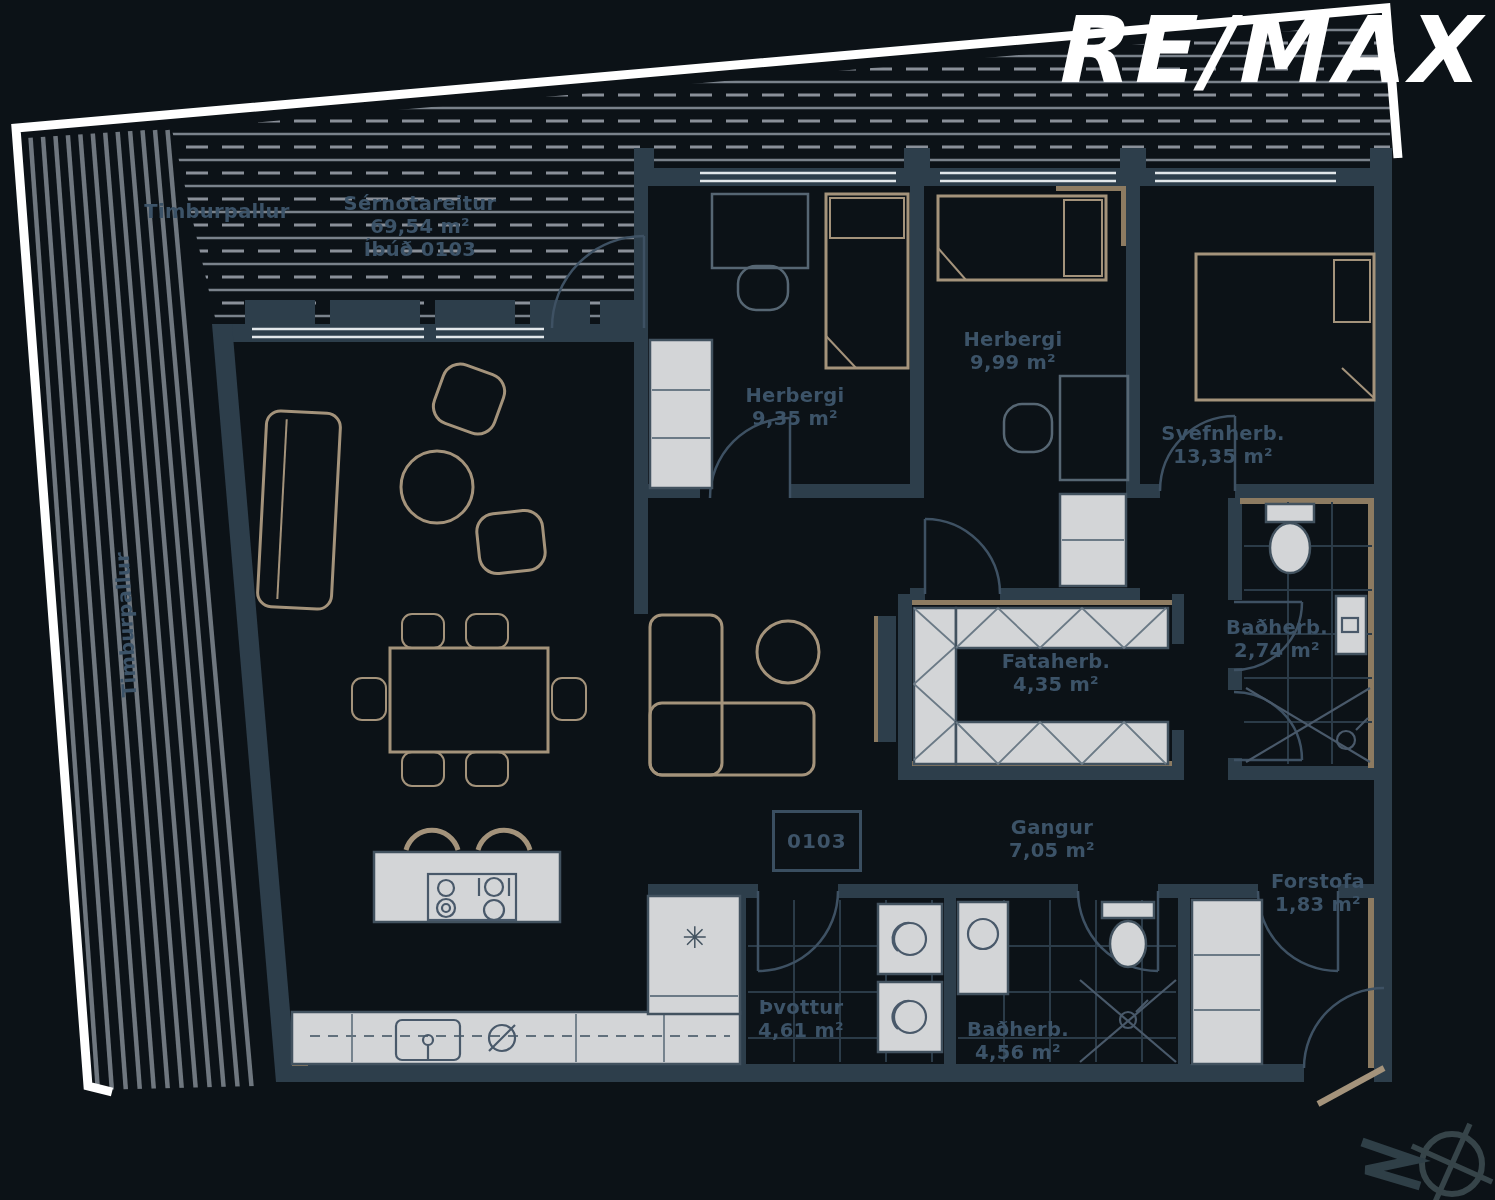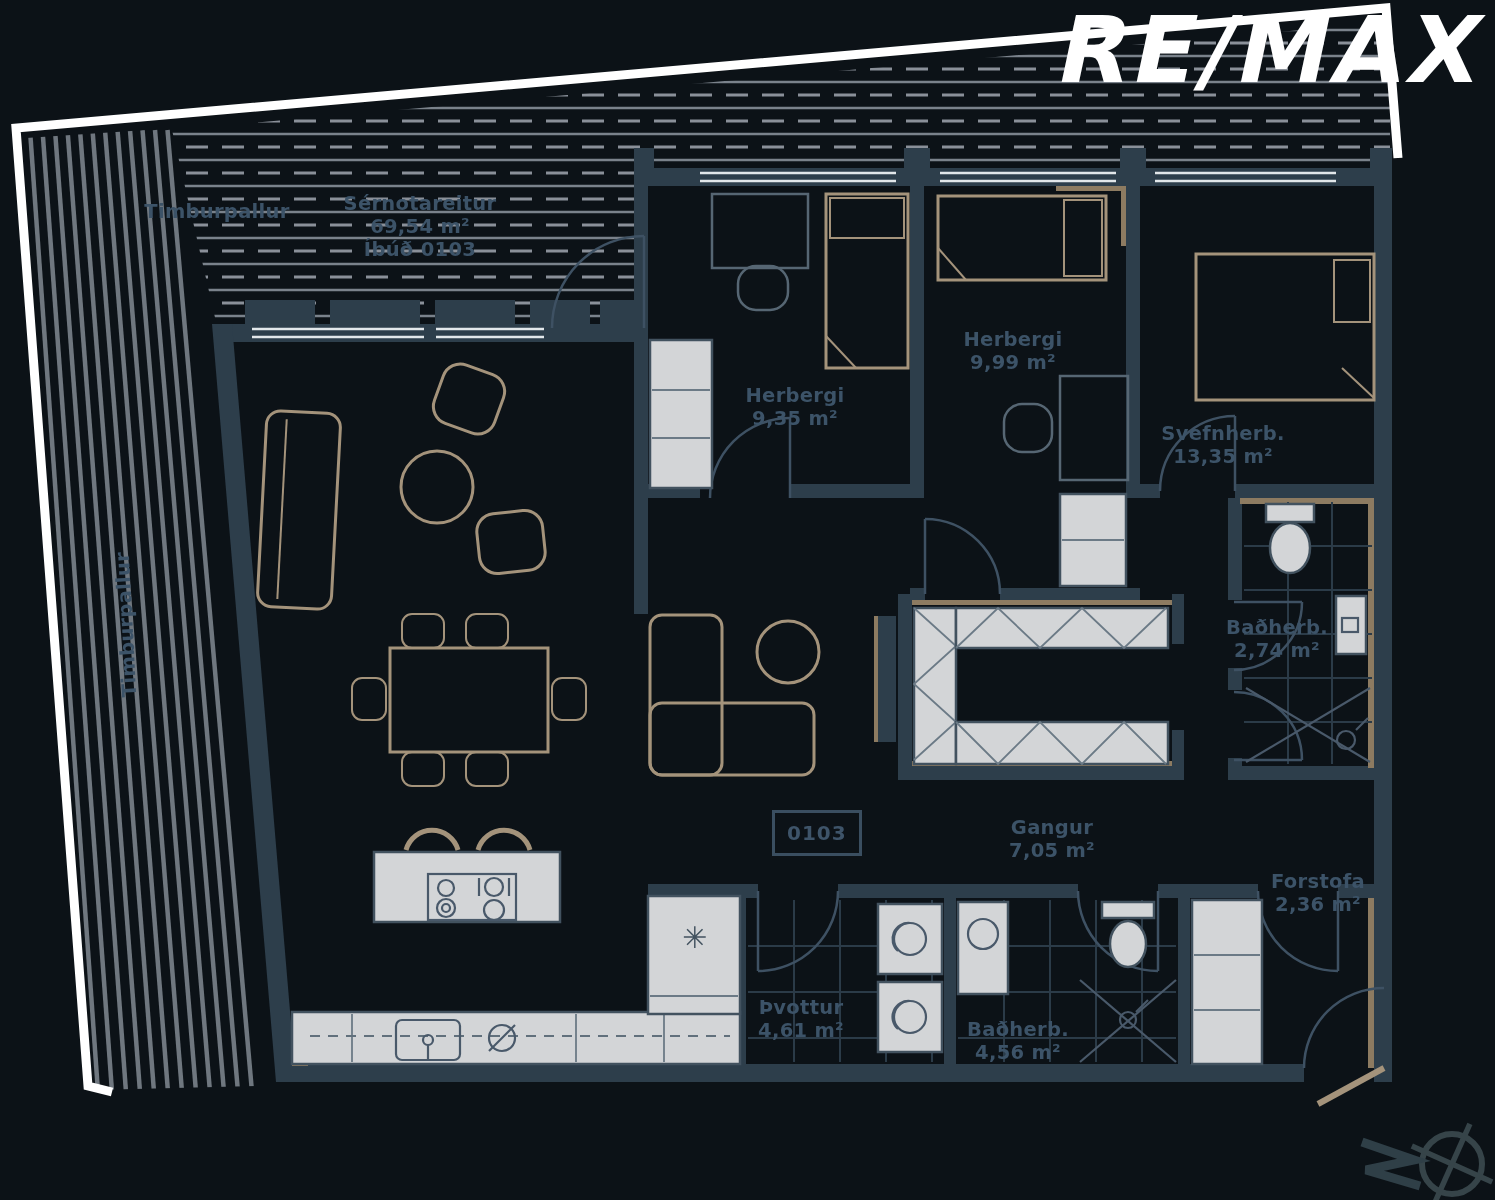--- a/index.html
+++ b/index.html
@@ -8,21 +8,21 @@
   }
   html,body{margin:0;padding:0;background:var(--bg);}
   #stage{position:relative;width:1495px;height:1200px;overflow:hidden;background:var(--bg);
          font-family:"DejaVu Sans",sans-serif;}
   #plan{position:absolute;left:0;top:0;}
   .rl{position:absolute;width:200px;text-align:center;color:var(--label);
       font-weight:bold;font-size:19.5px;line-height:23px;letter-spacing:.3px;}
   .rl span{display:block;}
   .rot{transform:rotate(-93deg);transform-origin:50% 50%;}
   #badge{position:absolute;left:772px;top:810px;border:3px solid #3a4e60;color:#3e5469;
-         font-weight:bold;font-size:20px;padding:8px 12px;letter-spacing:1px;}
+         font-weight:bold;font-size:20px;padding:16px 12px;letter-spacing:1px;}
   #logo{position:absolute;right:10px;top:0px;color:#fff;font-weight:bold;font-size:92px;
         line-height:1.1;transform:skewX(-12deg);letter-spacing:4px;white-space:nowrap;}
   
   .stripeA{stroke:#7a828b;stroke-width:2.5;}
   .stripeB{stroke:#8a9099;stroke-width:3;stroke-dasharray:22 14;}
   .stripeV{stroke:#6f777f;stroke-width:4.5;}
   .tile{stroke:#2b3b48;stroke-width:2;}
   .wall{fill:var(--wall);}
   .tanf{fill:var(--tand);}
   .furn{stroke:var(--tan);stroke-width:3;fill:none;}
@@ -364,34 +364,38 @@
   <span>9,35 m²</span>
 </div>
 <div class="rl" style="left:913px;top:328px">
   <span>Herbergi</span>
   <span>9,99 m²</span>
 </div>
 <div class="rl" style="left:1123px;top:422px">
   <span>Svefnherb.</span>
   <span>13,35 m²</span>
 </div>
+<div class="rl" style="left:956px;top:650px">
+  <span>Fataherb.</span>
+  <span>4,35 m²</span>
+</div>
 <div class="rl" style="left:1177px;top:616px">
   <span>Baðherb.</span>
   <span>2,74 m²</span>
 </div>
 <div class="rl" style="left:952px;top:816px">
   <span>Gangur</span>
   <span>7,05 m²</span>
 </div>
 <div class="rl" style="left:701px;top:996px">
   <span>Þvottur</span>
   <span>4,61 m²</span>
 </div>
 <div class="rl" style="left:918px;top:1018px">
   <span>Baðherb.</span>
   <span>4,56 m²</span>
 </div>
 <div class="rl" style="left:1218px;top:870px">
   <span>Forstofa</span>
-  <span>2,36 m²</span>
+  <span>1,83 m²</span>
 </div>
 
 </div>
 
 </body></html>

